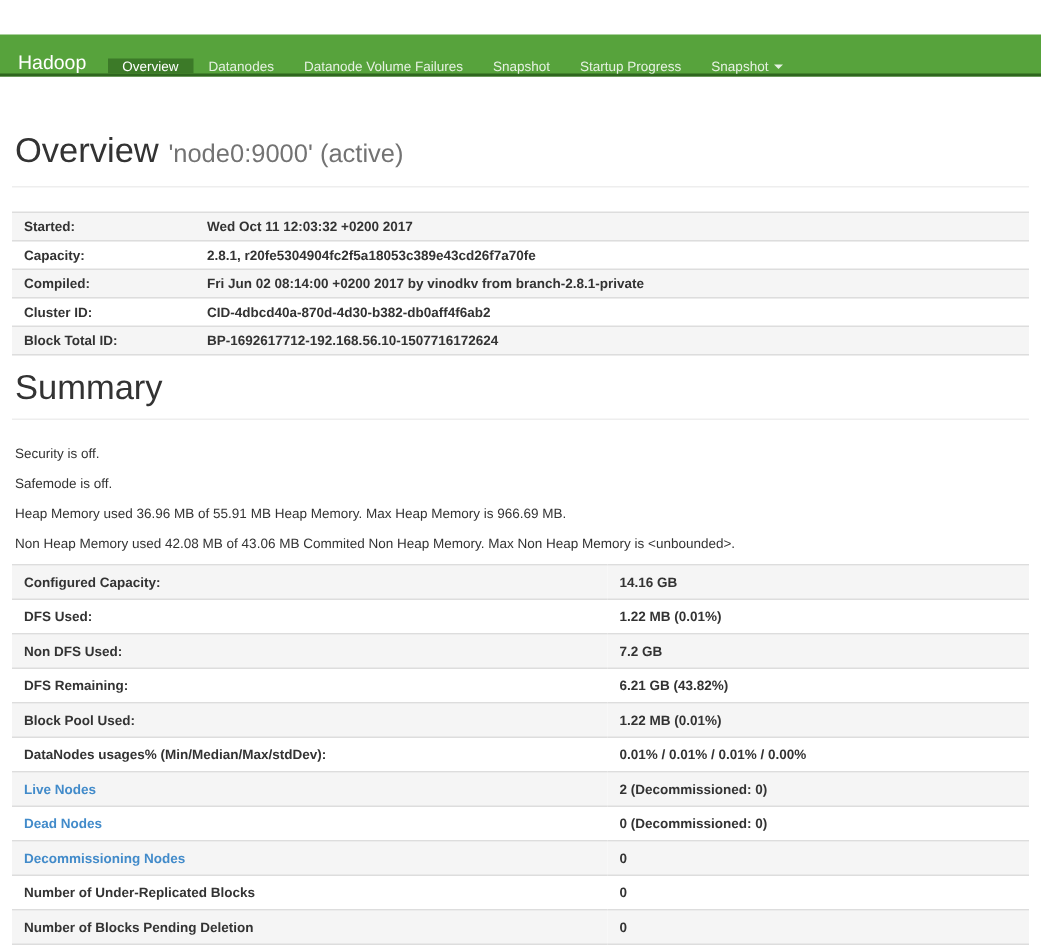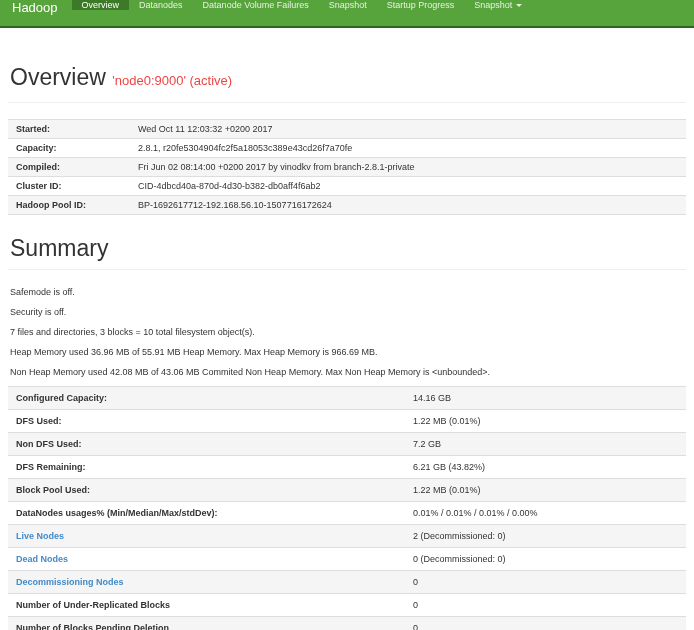--- a/index.html
+++ b/index.html
@@ -7,21 +7,21 @@
   body {
     width: 694px; height: 630px; overflow: hidden;
     background: #fff; color: #333;
     font-family: "Liberation Sans", sans-serif;
     font-size: 9px;
   }
   
   .navbar {
     height: 28px; background: #57a33c;
     border-bottom: 2px solid #2f661f;
-    display: flex; align-items: flex-start;
+    display: flex; align-items: flex-end; margin-top: 23px;
   }
   .brand {
     display: flex; align-items: center;
     color: #fff; font-size: 13px; padding: 0 14px 0 12px;
     cursor: pointer;
   }
   .nav-menu { display: flex; align-items: stretch; }
   .nav-item {
     display: flex; align-items: center;
     padding: 0 10px; color: rgba(255,255,255,0.85);
@@ -33,28 +33,28 @@
     border-top: 3px solid currentColor;
     border-left: 3px solid transparent;
     border-right: 3px solid transparent;
   }
   
   .content { padding: 0 8px; }
   .page-title {
     margin: 36px 0 0 2px; font-size: 23px; line-height: 26px;
     font-weight: 500; color: #333;
   }
-  .page-title small { font-size: 13px; color: #ef4444; font-weight: 400; }
-  .summary-title { margin-top: 20px; }
+  .page-title small { font-size: 17px; color: #737373; font-weight: 400; }
+  .summary-title { margin-top: 8px; }
   hr { border: 0; border-top: 1px solid #eee; margin: 8px 0 16px; }
   
   table.tbl { width: 100%; border-collapse: collapse; font-size: 9px; }
   table.tbl th, table.tbl td {
     text-align: left; vertical-align: middle;
-    border-top: 1px solid #ddd; font-weight: normal;
+    border-top: 1px solid #ddd; font-weight: bold;
   }
   table.tbl tbody tr:last-child th, table.tbl tbody tr:last-child td { border-bottom: 1px solid #ddd; }
   table.tbl tbody tr:nth-child(odd) { background: #f5f5f5; }
   table.tbl th { font-weight: bold; }
   .info-table th, .info-table td { padding: 4px 8px; }
   .info-table th { width: 122px; margin-left: 40px; }
   .summary-table th, .summary-table td { padding: 6px 8px; }
   .summary-table th { width: 397px; }
   .summary-table { margin-top: 0; }
   a.tbl-link { color: #428bca; text-decoration: none; font-weight: bold; cursor: pointer; }
@@ -107,33 +107,32 @@
         </tr>
         <tr>
           <th>Compiled:</th>
           <td>Fri Jun 02 08:14:00 +0200 2017 by vinodkv from branch-2.8.1-private</td>
         </tr>
         <tr>
           <th>Cluster ID:</th>
           <td>CID-4dbcd40a-870d-4d30-b382-db0aff4f6ab2</td>
         </tr>
         <tr>
-          <th>Hadoop Pool ID:</th>
+          <th>Block Total ID:</th>
           <td>BP-1692617712-192.168.56.10-1507716172624</td>
         </tr>
       </tbody>
   </table>
 
   <h1 class="page-title summary-title">Summary</h1>
   <hr>
 
   <div class="summary-text">
+      <p>Security is off.</p>
       <p>Safemode is off.</p>
-      <p>Security is off.</p>
-      <p>7 files and directories, 3 blocks = 10 total filesystem object(s).</p>
       <p>Heap Memory used 36.96 MB of 55.91 MB Heap Memory. Max Heap Memory is 966.69 MB.</p>
       <p>Non Heap Memory used 42.08 MB of 43.06 MB Commited Non Heap Memory. Max Non Heap Memory is &lt;unbounded&gt;.</p>
     </div>
 
   <table class="tbl summary-table">
     <tbody>
         <tr>
           <th>Configured Capacity:</th>
           <td>14.16 GB</td>
         </tr>

